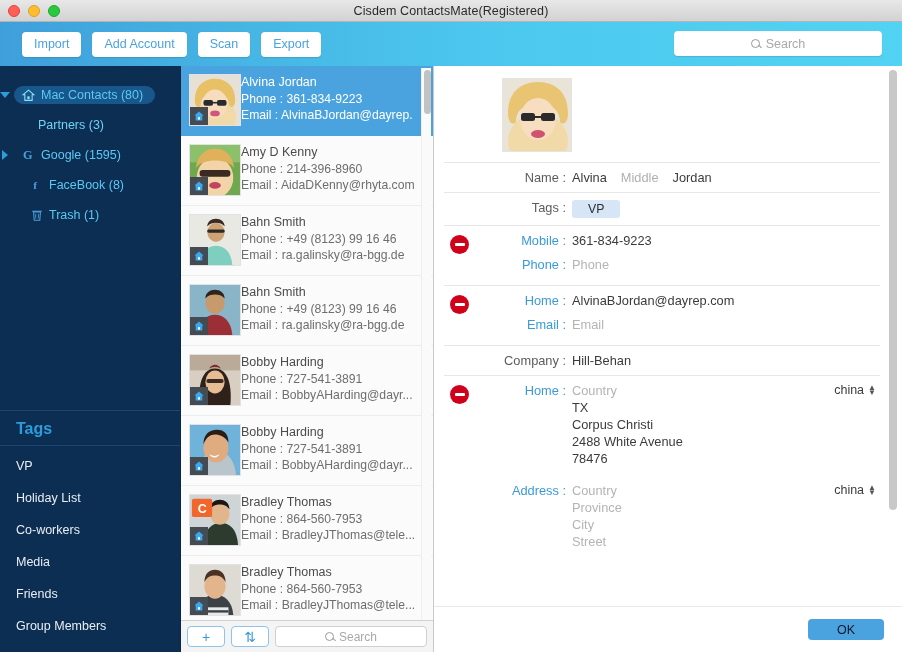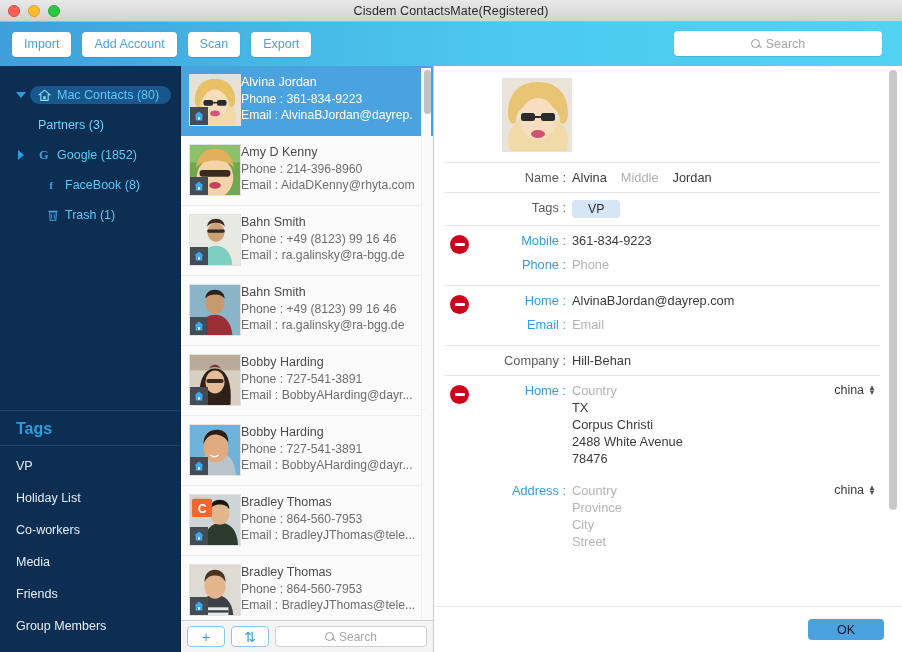--- a/index.html
+++ b/index.html
@@ -34,21 +34,21 @@
     position: absolute; left: 0; right: 0; text-align: center;
     font-size: 12.5px; color: #2a2a2a; letter-spacing: 0.1px;
   }
 
   
   .toolbar {
     position: relative;
     height: 44px;
     background: linear-gradient(to right, #3f9fdb 0%, #46b6e4 28%, #4cc8ef 55%, #52d3f3 100%);
     display: flex; align-items: center;
-    padding: 0 12px;
+    padding: 0 22px;
   }
   .tbtn {
     background: #ffffff;
     border: none;
     border-radius: 4px;
     color: #4aa3df;
     font-size: 12.5px;
     font-family: "Liberation Sans", sans-serif;
     height: 25px;
     padding: 0 12px;
@@ -86,21 +86,21 @@
     width: 181px;
     background: #0c2e52;
     display: flex; flex-direction: column;
     border-right: 1px solid #0a2644;
     flex-shrink: 0;
   }
   .accounts { padding-top: 14px; }
   .acct-row {
     display: flex; align-items: center;
     height: 30px;
-    padding-left: 16px;
+    padding-left: 0;
     cursor: pointer;
   }
   .tri {
     width: 0; height: 0; margin-right: 4px;
     flex-shrink: 0;
   }
   .tri.down {
     border-left: 5px solid transparent;
     border-right: 5px solid transparent;
     border-top: 6px solid #2d9cdb;
@@ -354,21 +354,21 @@
         </div>
 
         <div class="acct-row">
           <span class="tri right"></span>
           <span class="acct-pill">
             <span class="icon-slot">
               <svg width="14" height="14" viewBox="0 0 16 16">
                   <text x="1" y="13" font-family="Liberation Serif, serif" font-size="14" font-weight="bold" fill="#4a9fe0">G</text>
                 </svg>
             </span>
-            <span class="acct-label">Google (1852)</span>
+            <span class="acct-label">Google (1595)</span>
           </span>
         </div>
 
         <div class="acct-row">
           <span class="tri none"></span>
           <span class="acct-pill" style="margin-left:8px;">
             <span class="icon-slot">
               <svg width="13" height="14" viewBox="0 0 16 16">
                   <text x="4" y="13" font-family="Liberation Serif, serif" font-size="14" font-weight="bold" fill="#4a9fe0">f</text>
                 </svg>

